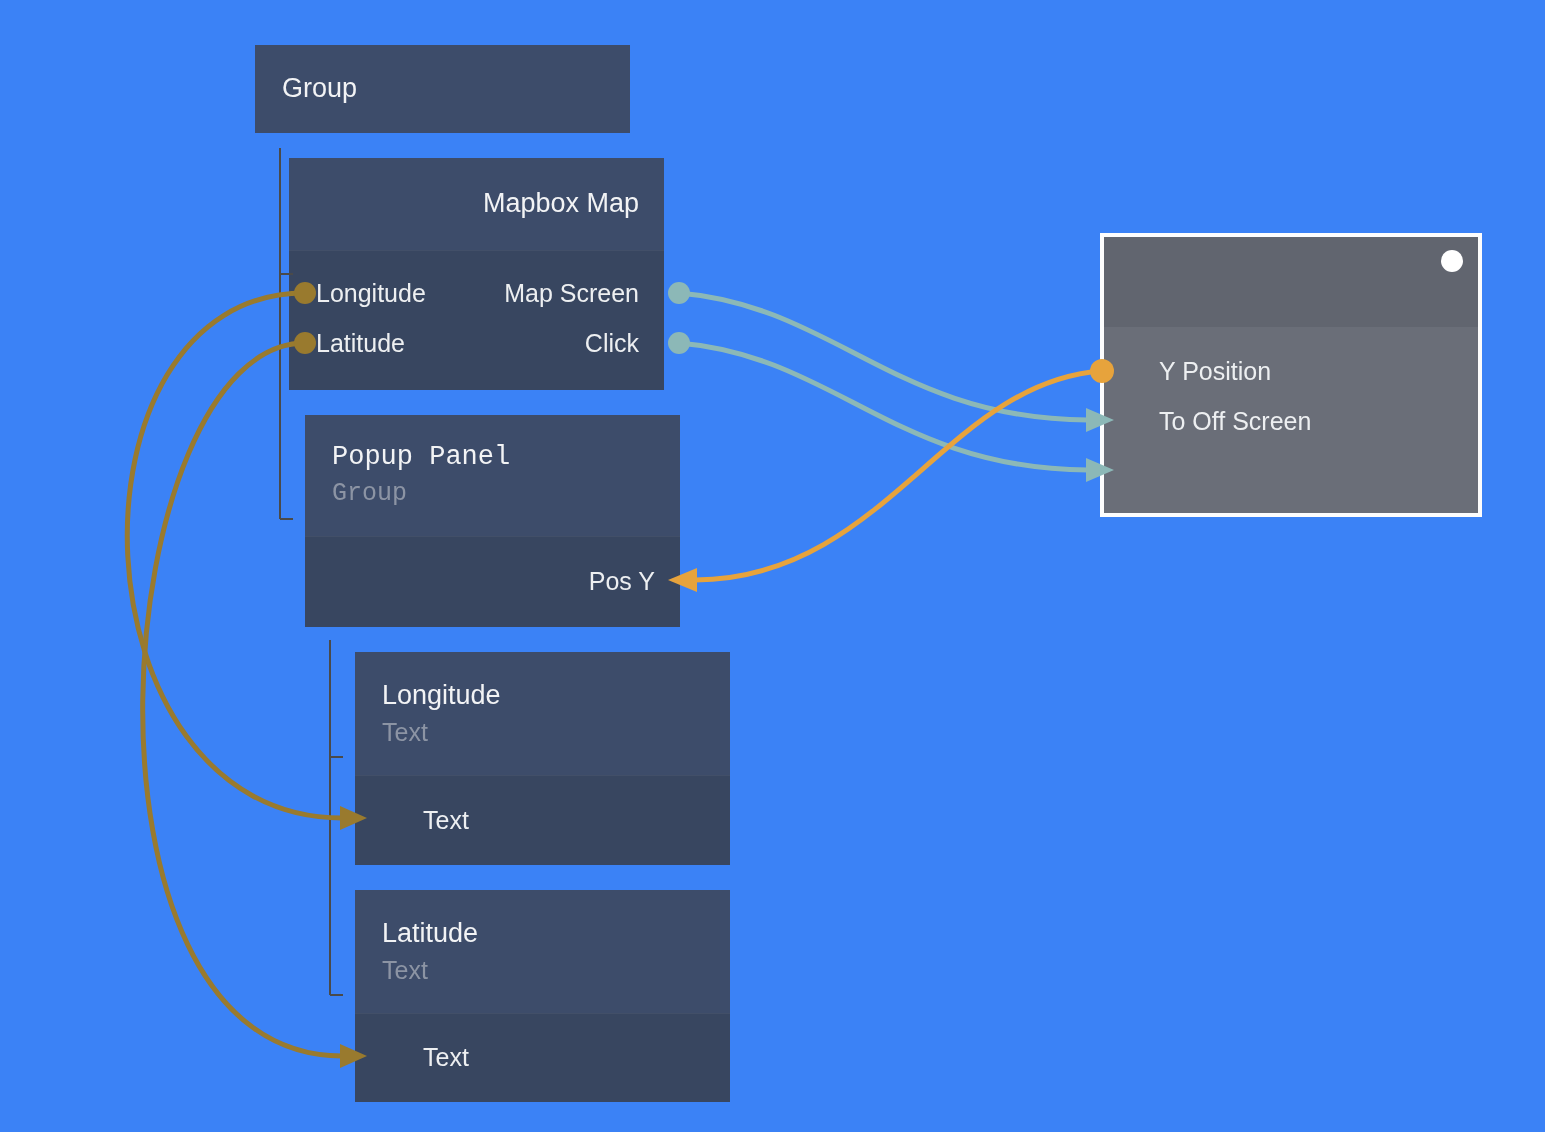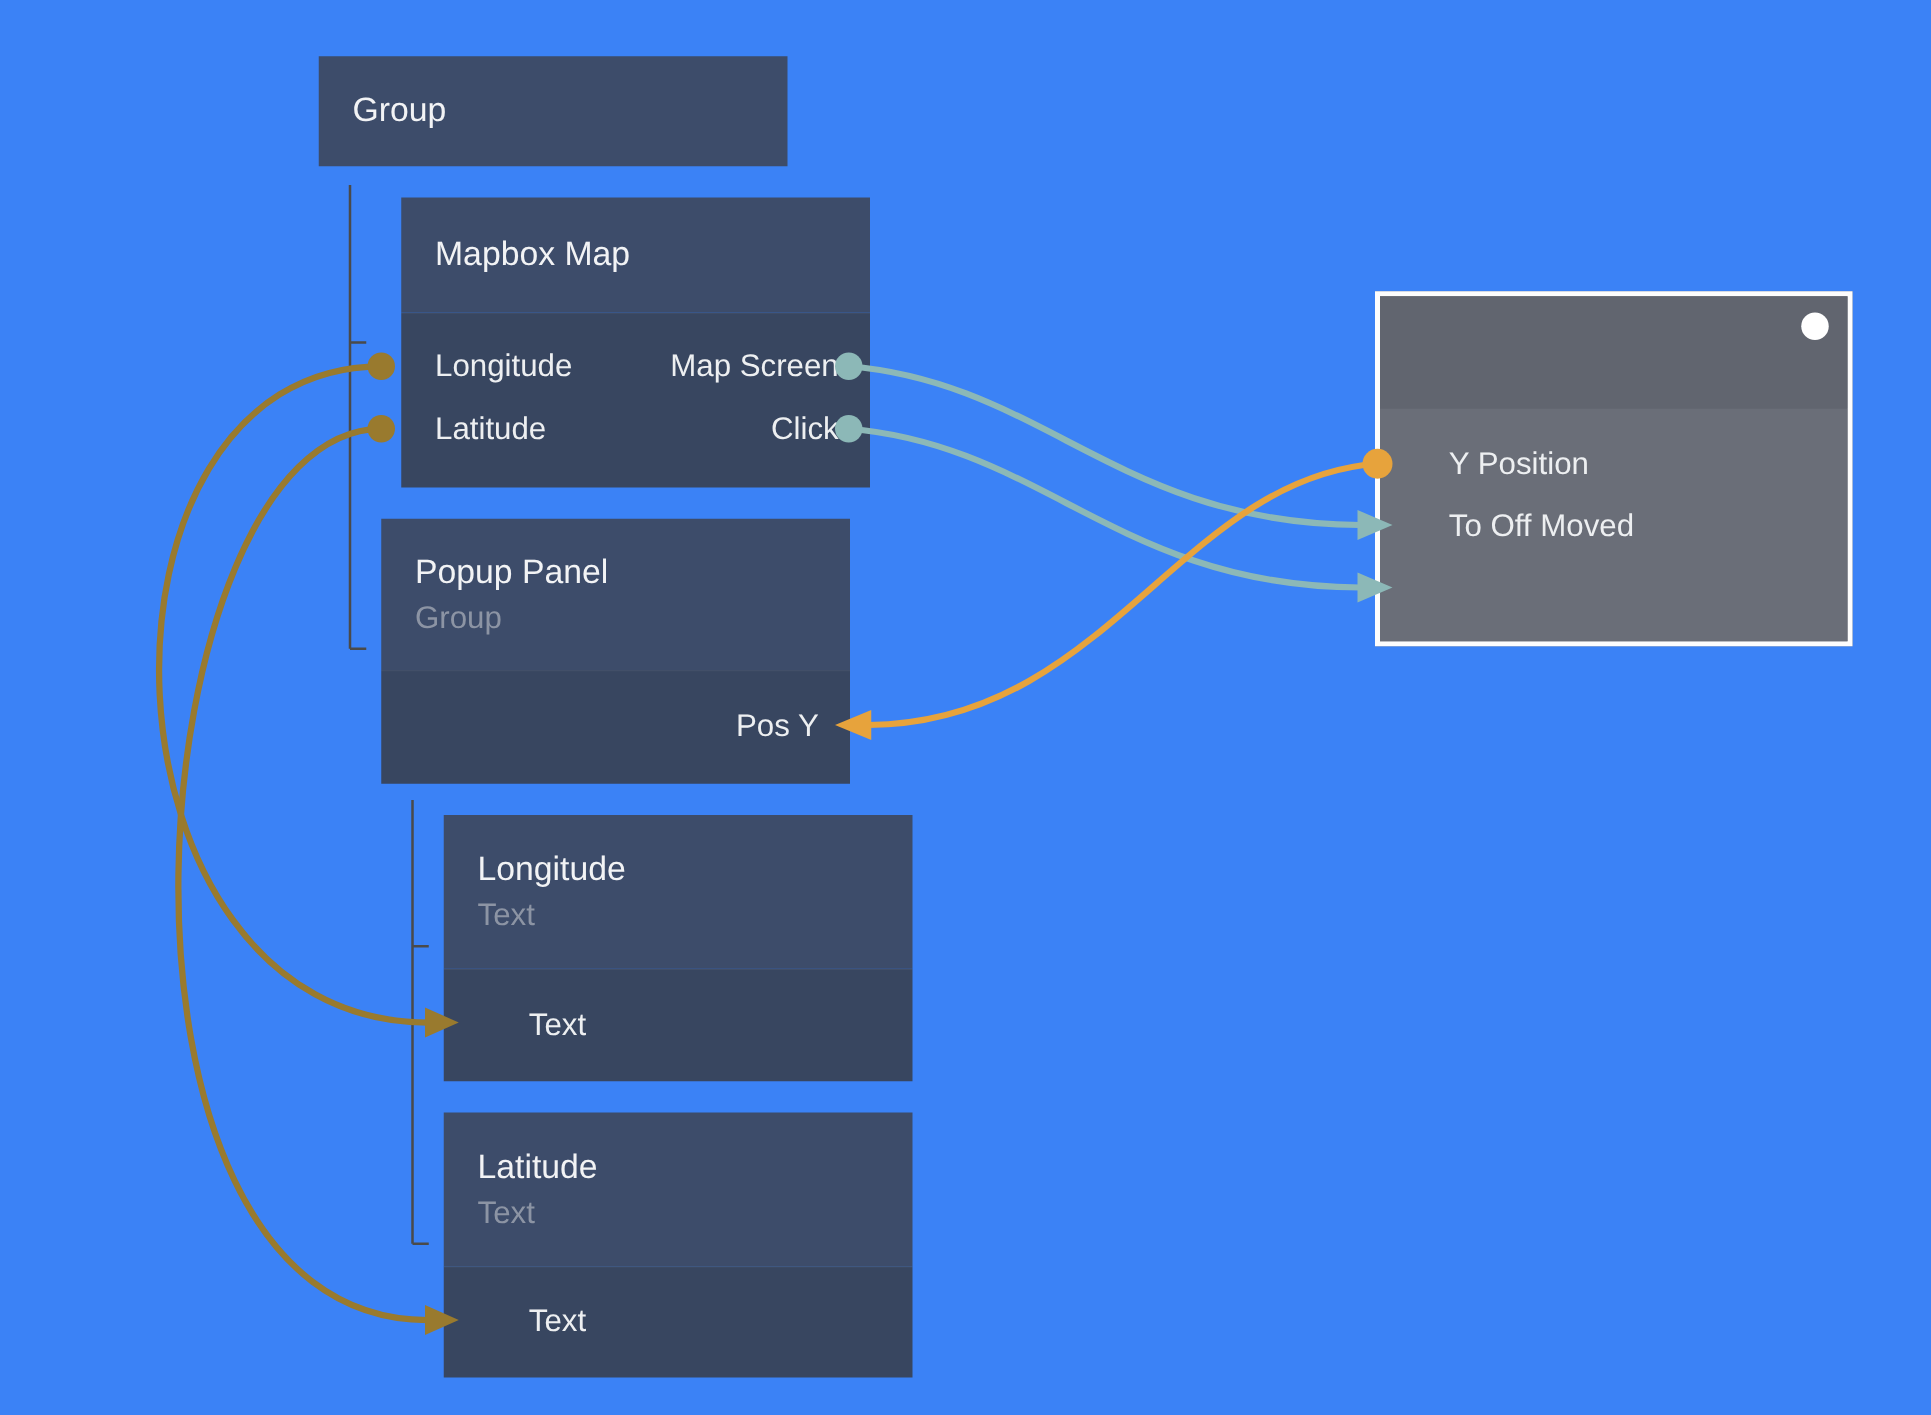--- a/index.html
+++ b/index.html
@@ -77,38 +77,38 @@
 <body>
 
 <div id="canvas">
 
   <div class="node blue solo" style="left:255px;top:45px;width:375px;height:88px;">
     <div class="hdr" style="height:88px;">
       <div class="title">Group</div>
     </div>
   </div>
 
-  <div class="node blue" style="left:321px;top:158px;width:375px;height:232px;">
+  <div class="node blue" style="left:289px;top:158px;width:375px;height:232px;text-align:right;">
     <div class="hdr" style="height:92px;">
       <div class="title">Mapbox Map</div>
     </div>
     <div class="body" style="height:140px;padding-top:18px;">
       <div class="prow">
         <span class="plabel in">Longitude</span>
         <span class="plabel out">Map Screen</span>
       </div>
       <div class="prow">
         <span class="plabel in">Latitude</span>
         <span class="plabel out">Click</span>
       </div>
     </div>
   </div>
 
   <div class="node blue" style="left:305px;top:415px;width:375px;height:212px;">
-    <div class="hdr" style="height:121px;">
+    <div class="hdr" style="height:121px;font-family:Liberation Mono, monospace;">
       <div class="title">Popup Panel</div>
       <div class="subtitle">Group</div>
     </div>
     <div class="body" style="height:91px;">
       <div class="prow single">
         <span class="plabel out">Pos Y</span>
       </div>
     </div>
   </div>
 
@@ -138,21 +138,21 @@
 
   <div class="node gray" style="left:1100px;top:233px;width:382px;height:284px;">
     <div class="hdr" style="height:90px;">
       <div class="sel-dot"></div>
     </div>
     <div class="body" style="height:186px;padding-top:19px;">
       <div class="prow">
         <span class="plabel in">Y Position</span>
       </div>
       <div class="prow">
-        <span class="plabel in">To Off Moved</span>
+        <span class="plabel in">To Off Screen</span>
       </div>
     </div>
   </div>
 
   <svg id="wires" width="1545" height="1132" viewBox="0 0 1545 1132">
 
     <path d="M 280 148 L 280 519 M 280 274 L 293 274 M 280 519 L 293 519" fill="none" stroke="#4a4a4a" stroke-width="2"></path>
     <path d="M 330 640 L 330 995 M 330 757 L 343 757 M 330 995 L 343 995" fill="none" stroke="#4a4a4a" stroke-width="2"></path>
 
     <path d="M 679 293 C 835 306, 895 419, 1088 420" fill="none" stroke="#8cb8b7" stroke-width="5" stroke-linecap="round"></path>

